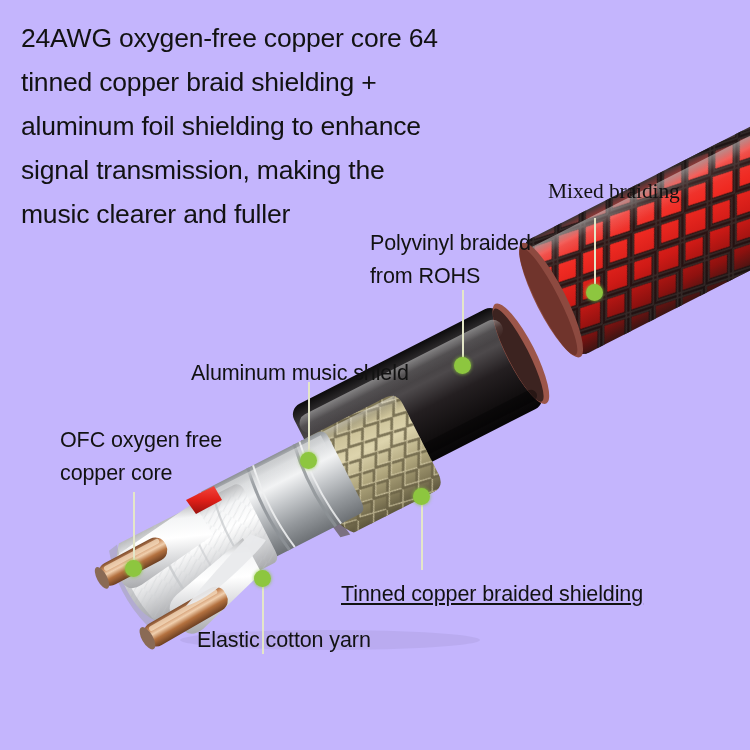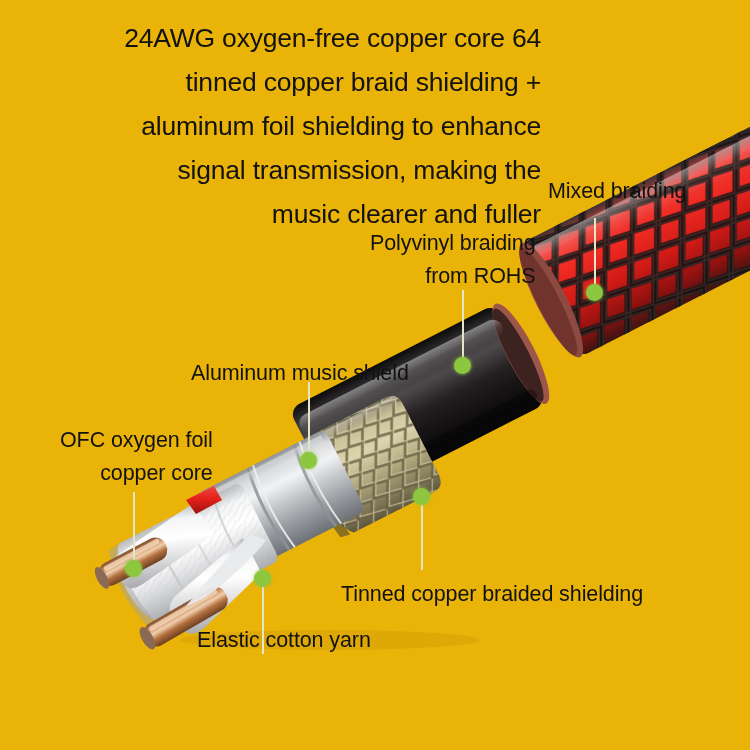--- a/index.html
+++ b/index.html
@@ -5,25 +5,24 @@
 <style>
   html, body {
     margin: 0;
     padding: 0;
     background: #ffffff;
   }
   #page {
     position: relative;
     width: 750px;
     height: 750px;
-    background: #eab308;
+    background: #c4b5fd;
     overflow: hidden;
     font-family: "Liberation Sans", sans-serif;
     color: #111111;
-    text-align: right;
   }
 
   
   #header-text {
     position: absolute;
     left: 21px;
     top: 16px;
     width: 520px;
     font-size: 26.5px;
     line-height: 44px;
@@ -307,39 +306,39 @@
 
     <ellipse cx="330" cy="640" rx="150" ry="10" fill="#000000" opacity="0.05"></ellipse>
   </svg>
 
   <div id="header-text">24AWG oxygen-free copper core 64
 tinned copper braid shielding +
 aluminum foil shielding to enhance
 signal transmission, making the
 music clearer and fuller</div>
 
-  <div class="callout" style="left:548px; top:175px;">Mixed braiding</div>
+  <div class="callout" style="left:548px; top:175px;font-family:Liberation Serif, serif;">Mixed braiding</div>
   <div class="leader" style="left:594px; top:218px; height:74px;"></div>
   <div class="dot" style="left:594px; top:292px;"></div>
 
-  <div class="callout" style="left:370px; top:227px;">Polyvinyl braiding
+  <div class="callout" style="left:370px; top:227px;">Polyvinyl braided
 from ROHS</div>
   <div class="leader" style="left:462px; top:290px; height:75px;"></div>
   <div class="dot" style="left:462px; top:365px;"></div>
 
   <div class="callout" style="left:191px; top:357px;">Aluminum music shield</div>
   <div class="leader" style="left:308px; top:382px; height:78px;"></div>
   <div class="dot" style="left:308px; top:460px;"></div>
 
-  <div class="callout" style="left:60px; top:424px;">OFC oxygen foil
+  <div class="callout" style="left:60px; top:424px;">OFC oxygen free
 copper core</div>
   <div class="leader" style="left:133px; top:492px; height:76px;"></div>
   <div class="dot" style="left:133px; top:568px;"></div>
 
-  <div class="callout" style="left:341px; top:578px;">Tinned copper braided shielding</div>
+  <div class="callout" style="left:341px; top:578px;text-decoration:underline;">Tinned copper braided shielding</div>
   <div class="leader" style="left:421px; top:498px; height:72px;"></div>
   <div class="dot" style="left:421px; top:496px;"></div>
 
   <div class="callout" style="left:197px; top:624px;">Elastic cotton yarn</div>
   <div class="leader" style="left:262px; top:580px; height:74px;"></div>
   <div class="dot" style="left:262px; top:578px;"></div>
 
 </div>
 
 </body></html>

